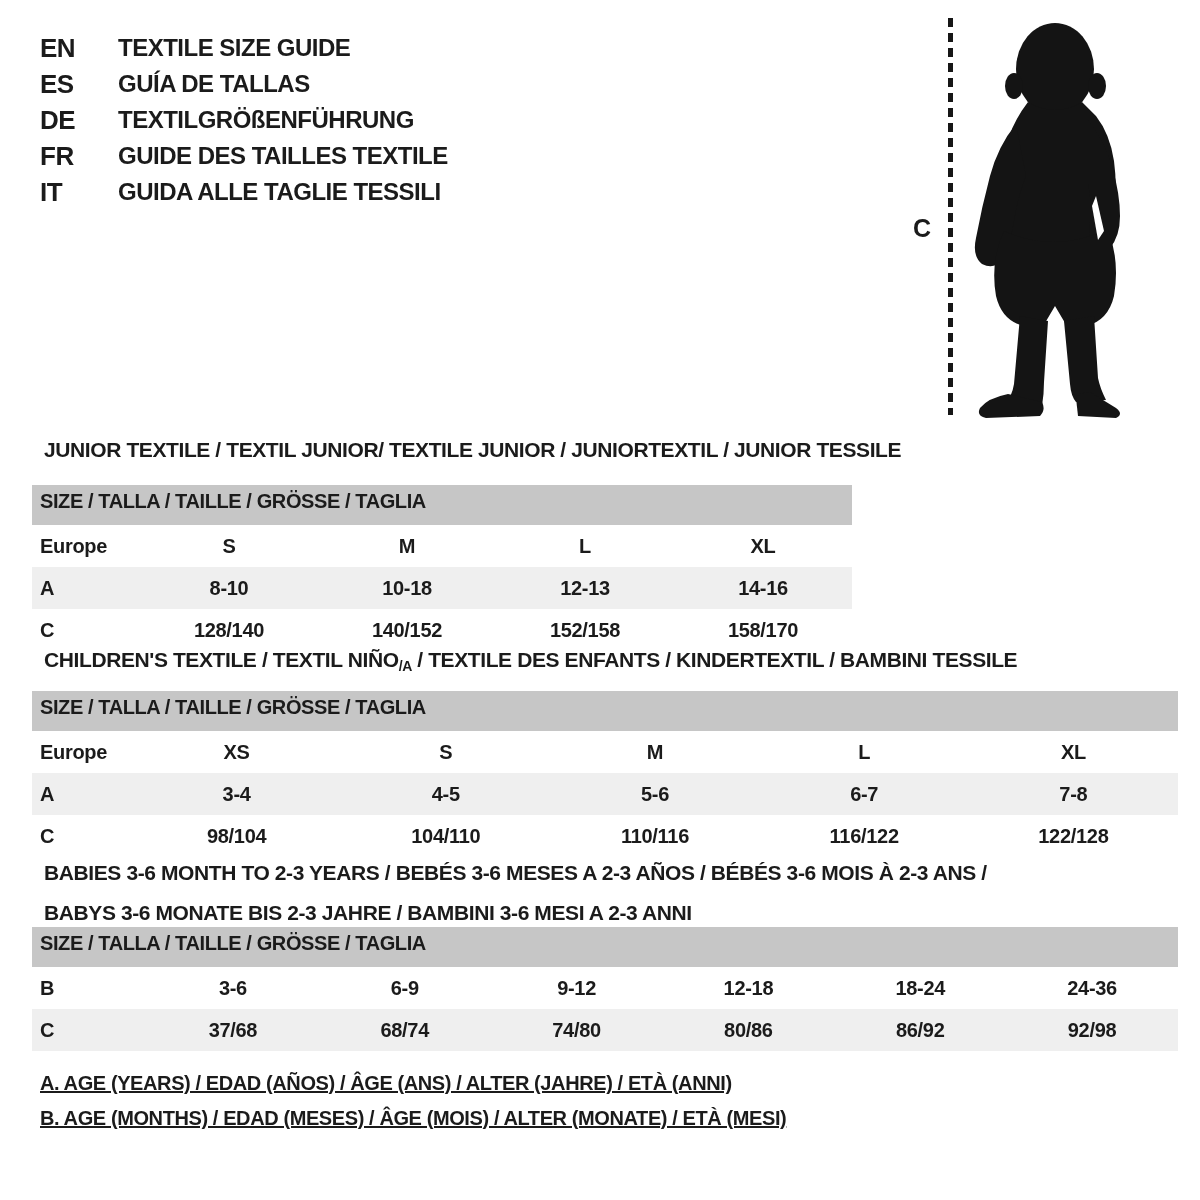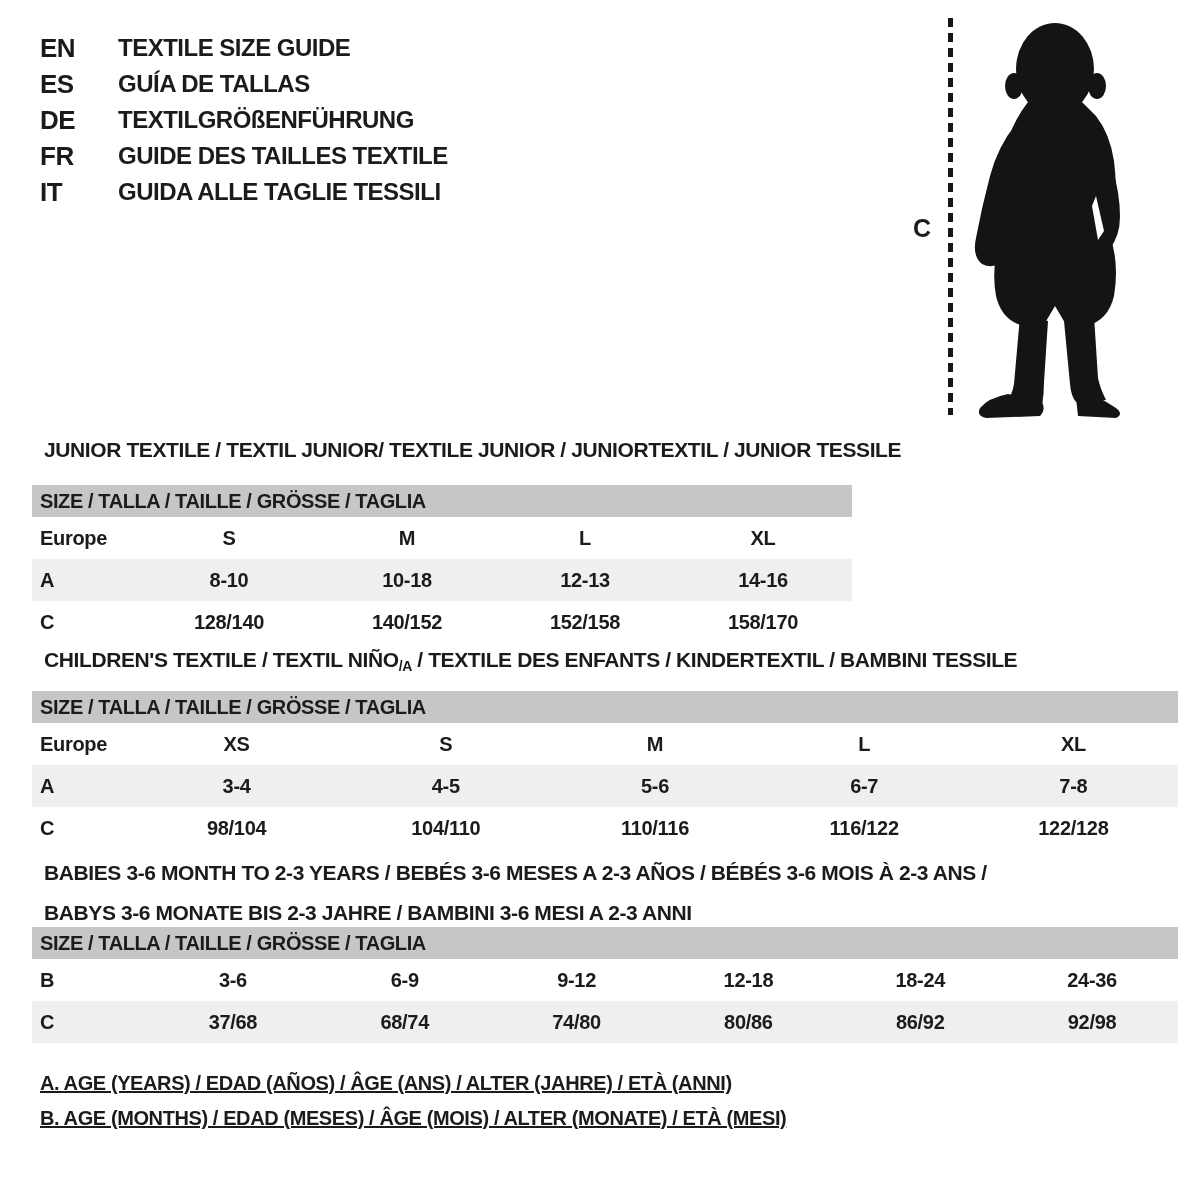--- a/index.html
+++ b/index.html
@@ -41,21 +41,21 @@
   table.size-table{
     position:absolute;left:32px;
     border-collapse:collapse;table-layout:fixed;
     font-size:20px;font-weight:700;letter-spacing:-0.3px;
   }
   .t-junior{top:485px;width:820px;}
   .t-children{top:691px;width:1146px;}
   .t-babies{top:927px;width:1146px;}
   table.size-table th{
     background:#c6c6c6;height:32px;text-align:left;
-    padding:0 0 0 8px;font-size:20px;font-weight:700;letter-spacing:-0.4px;
+    padding:0 0 8px 8px;font-size:20px;font-weight:700;letter-spacing:-0.4px;
   }
   table.size-table td{height:42px;text-align:center;padding:0;}
   table.size-table td.lbl{text-align:left;padding-left:8px;}
   table.size-table tbody tr:nth-child(even) td{background:#efefef;}
 
   
   .legend-block{left:40px;top:1066px;text-decoration:underline;}
   .legend-line{font-weight:700;font-size:20px;letter-spacing:-0.4px;line-height:35px;white-space:nowrap;}
 </style>
 </head>

